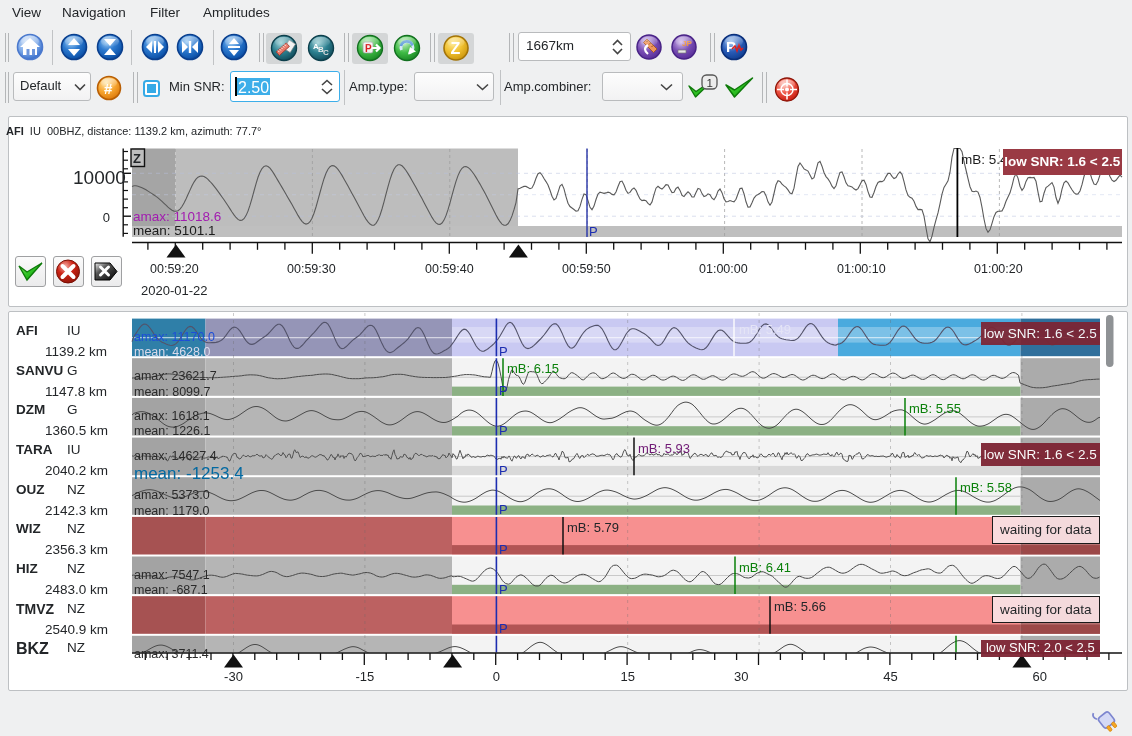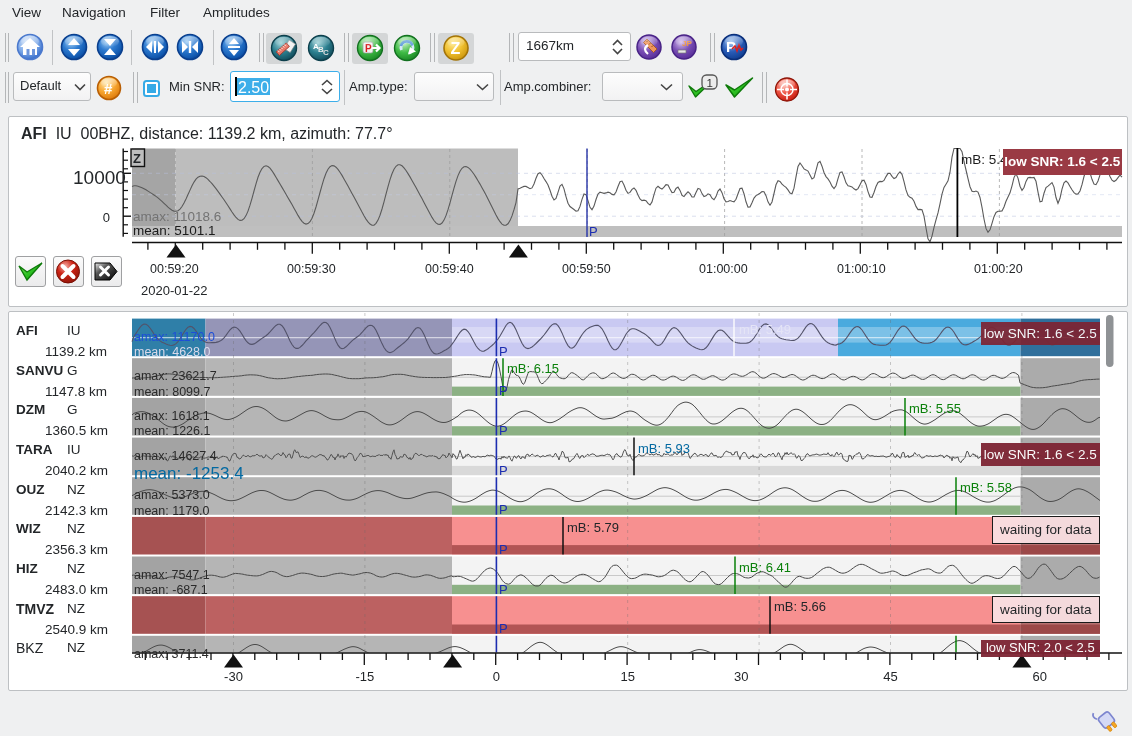--- a/index.html
+++ b/index.html
@@ -285,21 +285,21 @@
       <ellipse cy="-5" rx="8" ry="4.8" fill="url(#shine2)" opacity="0.5"></ellipse>
       </g>
     <linearGradient id="shine2" x1="0" y1="0" x2="0" y2="1">
       <stop offset="0" stop-color="#fff" stop-opacity="0.9"></stop>
         <stop offset="1" stop-color="#fff" stop-opacity="0"></stop>
     </linearGradient>
   </svg>
 </div>
 
 <div class="panel" style="left:8px;top:116px;width:1120px;height:191px"></div>
-<div class="lbl" style="left:21px;top:125px;font-size:16px"><b>AFI</b>&nbsp; IU&nbsp; 00BHZ, distance: 1139.2 km, azimuth: 77.7°</div>
+<div class="lbl" style="left:6px;top:125px;font-size:11px"><b>AFI</b>&nbsp; IU&nbsp; 00BHZ, distance: 1139.2 km, azimuth: 77.7°</div>
 <svg width="1132" height="736" style="pointer-events:none">
 
   <rect x="132" y="148.5" width="43.4" height="88.5" fill="#a5a5a5"></rect>
   <rect x="175.4" y="148.5" width="342.6" height="88.5" fill="#bdbdbd"></rect>
 
   <rect x="132" y="226" width="990" height="11" fill="#bfbfbf"></rect>
 
   <line x1="175.4" y1="149" x2="175.4" y2="237" stroke="#9a9a9a" stroke-width="1" stroke-dasharray="3,3" opacity="0.7"></line>
     <line x1="312.4" y1="149" x2="312.4" y2="237" stroke="#9a9a9a" stroke-width="1" stroke-dasharray="3,3" opacity="0.7"></line>
     <line x1="449.8" y1="149" x2="449.8" y2="237" stroke="#9a9a9a" stroke-width="1" stroke-dasharray="3,3" opacity="0.7"></line>
@@ -369,21 +369,21 @@
     <line x1="1052.1" y1="242.8" x2="1052.1" y2="249.8" stroke="#111" stroke-width="1.3"></line>
     <line x1="1079.5" y1="242.8" x2="1079.5" y2="249.8" stroke="#111" stroke-width="1.3"></line>
     <line x1="1106.9" y1="242.8" x2="1106.9" y2="249.8" stroke="#111" stroke-width="1.3"></line>
   <path d="M176 244.5 L185.5 257.5 L166.5 257.5 Z" fill="#111"></path>
   <path d="M518.4 244.5 L527.9 257.5 L508.9 257.5 Z" fill="#111"></path>
 </svg>
 
 <div class="lbl" style="left:73px;top:167px;width:37px;text-align:center;font-size:19px">10000</div>
 <div class="lbl" style="left:73px;top:210px;width:37px;text-align:right;font-size:13px">0</div>
 <div class="lbl" style="left:133px;top:151px;font-size:13px;font-weight:bold">Z</div>
-<div class="lbl" style="left:133px;top:208.5px;font-size:13.5px;color:#737373">amax: 11018.6</div>
+<div class="lbl" style="left:133px;top:208.5px;font-size:13.5px;color:#a21caf">amax: 11018.6</div>
 <div class="lbl" style="left:133px;top:222.5px;font-size:13.5px;color:#1c1c1c">mean: 5101.1</div>
 <div class="lbl" style="left:589px;top:224px;font-size:13px;color:#1c2db0">P</div>
 <div class="lbl" style="left:961px;top:152px;font-size:13.5px;color:#1c1c1c">mB: 5.49</div>
 <div class="lbl" style="left:1003px;top:149px;width:118.5px;height:26px;background:#9a3a44;color:#fff;font-size:13.5px;font-weight:bold;text-align:center;line-height:26px">low SNR: 1.6 &lt; 2.5</div>
 <div class="lbl" style="left:150px;top:261.5px;font-size:12.5px">00:59:20</div>
 <div class="lbl" style="left:287px;top:261.5px;font-size:12.5px">00:59:30</div>
 <div class="lbl" style="left:425px;top:261.5px;font-size:12.5px">00:59:40</div>
 <div class="lbl" style="left:562px;top:261.5px;font-size:12.5px">00:59:50</div>
 <div class="lbl" style="left:699px;top:261.5px;font-size:12.5px">01:00:00</div>
 <div class="lbl" style="left:837px;top:261.5px;font-size:12.5px">01:00:10</div>
@@ -582,21 +582,21 @@
 <div class="lbl" style="left:45px;top:423.4px;font-size:13.5px">1360.5 km</div>
 <div class="lbl" style="left:134px;top:408.9px;font-size:12.5px;color:#2a2a2a">amax: 1618.1</div>
 <div class="lbl" style="left:134px;top:424.4px;font-size:12.5px;color:#2a2a2a">mean: 1226.1</div>
 <div class="lbl" style="left:909px;top:400.9px;font-size:13px;color:#0a800a">mB: 5.55</div>
 <div class="lbl" style="left:499px;top:422.9px;font-size:13px;color:#1c2db0">P</div>
 <div class="lbl" style="left:16px;top:442.1px;font-size:13.5px;font-weight:bold">TARA</div>
 <div class="lbl" style="left:67px;top:442.1px;font-size:13.5px">IU</div>
 <div class="lbl" style="left:45px;top:463.1px;font-size:13.5px">2040.2 km</div>
 <div class="lbl" style="left:134px;top:448.6px;font-size:12.5px;color:#2a2a2a">amax: 14627.4</div>
 <div class="lbl" style="left:134px;top:464.1px;font-size:17px;color:#0369a1">mean: -1253.4</div>
-<div class="lbl" style="left:638px;top:440.6px;font-size:13px;color:#0369a1">mB: 5.93</div>
+<div class="lbl" style="left:638px;top:440.6px;font-size:13px;color:#701a75">mB: 5.93</div>
 <div class="lbl" style="left:981px;top:442.6px;width:118.5px;height:23.5px;background:#7d2433;opacity:0.95;color:#fff;font-size:13.5px;text-align:center;line-height:23.5px">low SNR: 1.6 &lt; 2.5</div>
 <div class="lbl" style="left:499px;top:462.6px;font-size:13px;color:#1c2db0">P</div>
 <div class="lbl" style="left:16px;top:481.7px;font-size:13.5px;font-weight:bold">OUZ</div>
 <div class="lbl" style="left:67px;top:481.7px;font-size:13.5px">NZ</div>
 <div class="lbl" style="left:45px;top:502.7px;font-size:13.5px">2142.3 km</div>
 <div class="lbl" style="left:134px;top:488.2px;font-size:12.5px;color:#2a2a2a">amax: 5373.0</div>
 <div class="lbl" style="left:134px;top:503.7px;font-size:12.5px;color:#2a2a2a">mean: 1179.0</div>
 <div class="lbl" style="left:960px;top:480.2px;font-size:13px;color:#0a800a">mB: 5.58</div>
 <div class="lbl" style="left:499px;top:502.2px;font-size:13px;color:#1c2db0">P</div>
 <div class="lbl" style="left:16px;top:521.4px;font-size:13.5px;font-weight:bold">WIZ</div>
@@ -611,21 +611,21 @@
 <div class="lbl" style="left:134px;top:567.5px;font-size:12.5px;color:#2a2a2a">amax: 7547.1</div>
 <div class="lbl" style="left:134px;top:583.0px;font-size:12.5px;color:#2a2a2a">mean: -687.1</div>
 <div class="lbl" style="left:739px;top:559.5px;font-size:13px;color:#0a800a">mB: 6.41</div>
 <div class="lbl" style="left:499px;top:581.5px;font-size:13px;color:#1c2db0">P</div>
 <div class="lbl" style="left:16px;top:600.7px;font-size:14px;font-weight:bold">TMVZ</div>
 <div class="lbl" style="left:67px;top:600.7px;font-size:13.5px">NZ</div>
 <div class="lbl" style="left:45px;top:621.7px;font-size:13.5px">2540.9 km</div>
 <div class="lbl" style="left:774px;top:599.2px;font-size:13px;color:#232629">mB: 5.66</div>
 <div class="lbl" style="left:992px;top:595.7px;width:107.5px;height:27.5px;background:rgba(249,226,229,0.92);border:1.5px solid #1a1a1a;color:#232629;font-size:13.5px;text-align:center;line-height:25px">waiting for data</div>
 <div class="lbl" style="left:499px;top:621.2px;font-size:13px;color:#1c2db0">P</div>
-<div class="lbl" style="left:16px;top:640.3px;font-size:14px;font-weight:normal">BKZ</div>
+<div class="lbl" style="left:16px;top:640.3px;font-size:16px;font-weight:bold">BKZ</div>
 <div class="lbl" style="left:67px;top:640.3px;font-size:13.5px">NZ</div>
 <div class="lbl" style="left:134px;top:646.8px;font-size:12.5px;color:#2a2a2a">amax: 3711.4</div>
 <div class="lbl" style="left:981px;top:639.5px;width:118.5px;height:17px;background:#7d2433;opacity:0.95;color:#fff;font-size:13px;text-align:center;line-height:15px">low SNR: 2.0 &lt; 2.5</div>
 <div class="lbl" style="left:208.5px;top:668.5px;width:50px;text-align:center;font-size:13px">-30</div>
 <div class="lbl" style="left:339.9px;top:668.5px;width:50px;text-align:center;font-size:13px">-15</div>
 <div class="lbl" style="left:471.3px;top:668.5px;width:50px;text-align:center;font-size:13px">0</div>
 <div class="lbl" style="left:602.7px;top:668.5px;width:50px;text-align:center;font-size:13px">15</div>
 <div class="lbl" style="left:734.1px;top:668.5px;width:50px;text-align:left;font-size:13px">30</div>
 <div class="lbl" style="left:865.5px;top:668.5px;width:50px;text-align:center;font-size:13px">45</div>
 <div class="lbl" style="left:996.9px;top:668.5px;width:50px;text-align:right;font-size:13px">60</div>

